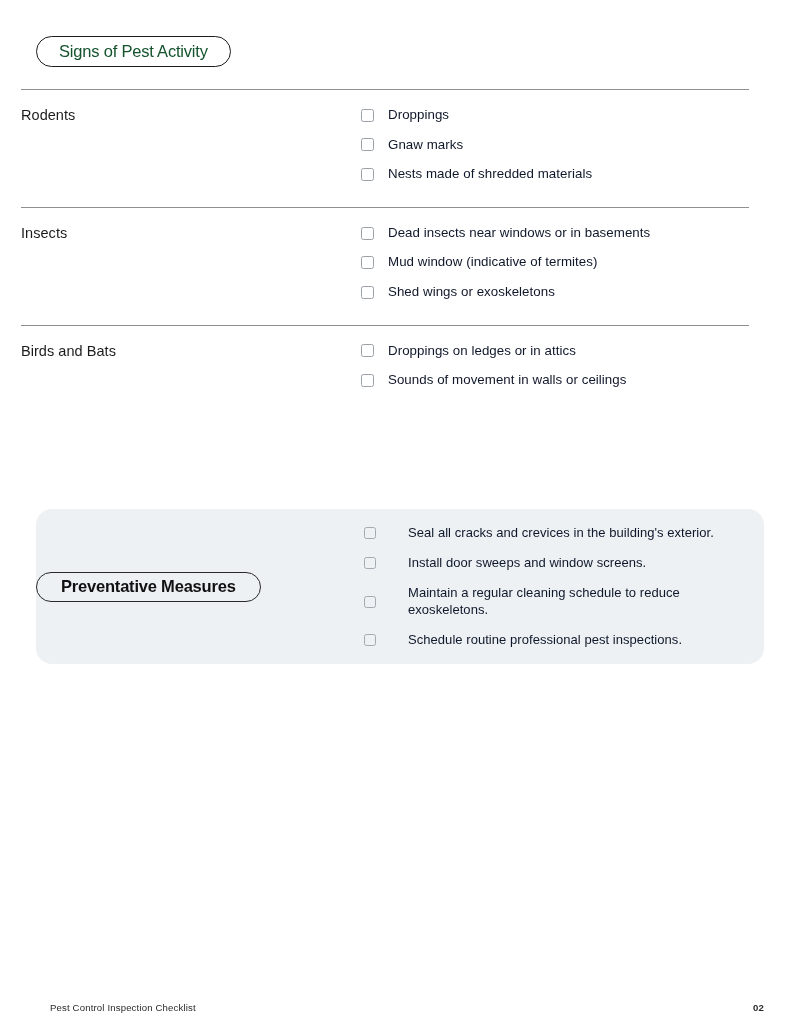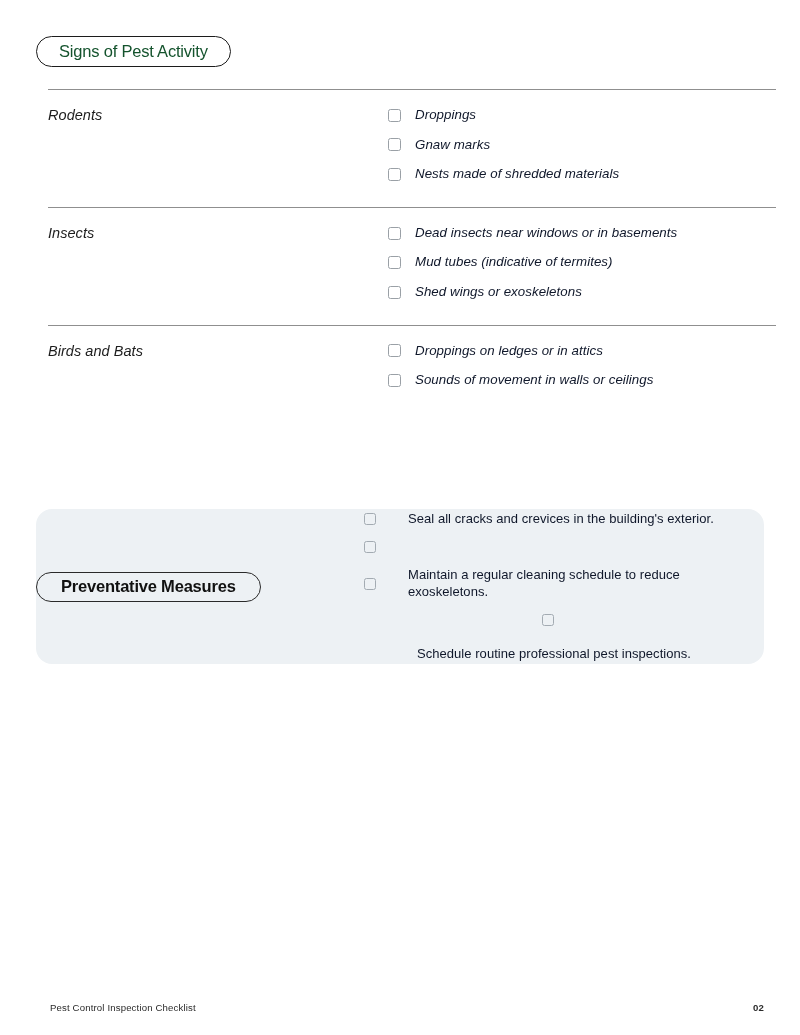--- a/index.html
+++ b/index.html
@@ -42,24 +42,23 @@
     padding: 0 22px;
     font-size: 16.5px;
     font-weight: 400;
     letter-spacing: -0.2px;
     color: #14532d;
   }
 
   
   .sections {
     position: absolute;
-    left: 48px;
+    left: 21px;
     top: 89px;
     width: 728px;
-    font-style: italic;
   }
   .divider {
     height: 1px;
     background: #8f8f8f;
     width: 100%;
   }
   .section {
     display: flex;
     align-items: flex-start;
   }
@@ -135,21 +134,21 @@
     font-weight: 700;
     letter-spacing: -0.2px;
     color: #111111;
     border-color: #2a2a2a;
   }
   .card-right {
     flex: 1 1 auto;
     padding-right: 20px;
   }
   .card-right .check-row { margin-bottom: 14px; gap: 20px; }
-  .card-right .check-row:last-child { margin-bottom: 0; flex-direction: column; }
+  .card-right .check-row:last-child { margin-bottom: 0; }
   .card-right .checkbox {
     width: 12px;
     height: 12px;
     flex: 0 0 12px;
     border: 1.2px solid #a3abb2;
     border-radius: 2.5px;
     background: #edf1f4;
     margin-right: 12px;
   }
   .card-right .check-label { font-size: 13px; }
@@ -212,21 +211,21 @@
     <div class="section section-insects">
       <div class="section-body">
         <div class="section-label">Insects</div>
         <div class="section-items">
           <div class="check-row">
             <span class="checkbox"></span>
             <span class="check-label">Dead insects near windows or in basements</span>
           </div>
           <div class="check-row">
             <span class="checkbox"></span>
-            <span class="check-label">Mud tubes (indicative of termites)</span>
+            <span class="check-label">Mud window (indicative of termites)</span>
           </div>
           <div class="check-row">
             <span class="checkbox"></span>
             <span class="check-label">Shed wings or exoskeletons</span>
           </div>
         </div>
       </div>
     </div>
 
     <div class="divider"></div>
@@ -254,20 +253,21 @@
         <span>Preventative Measures</span>
       </div>
     </div>
     <div class="card-right">
       <div class="check-row">
         <span class="checkbox"></span>
         <span class="check-label">Seal all cracks and crevices in the building's exterior.</span>
       </div>
       <div class="check-row">
         <span class="checkbox"></span>
+        <span class="check-label">Install door sweeps and window screens.</span>
       </div>
       <div class="check-row">
         <span class="checkbox"></span>
         <span class="check-label">Maintain a regular cleaning schedule to reduce exoskeletons.</span>
       </div>
       <div class="check-row">
         <span class="checkbox"></span>
         <span class="check-label">Schedule routine professional pest inspections.</span>
       </div>
     </div>

